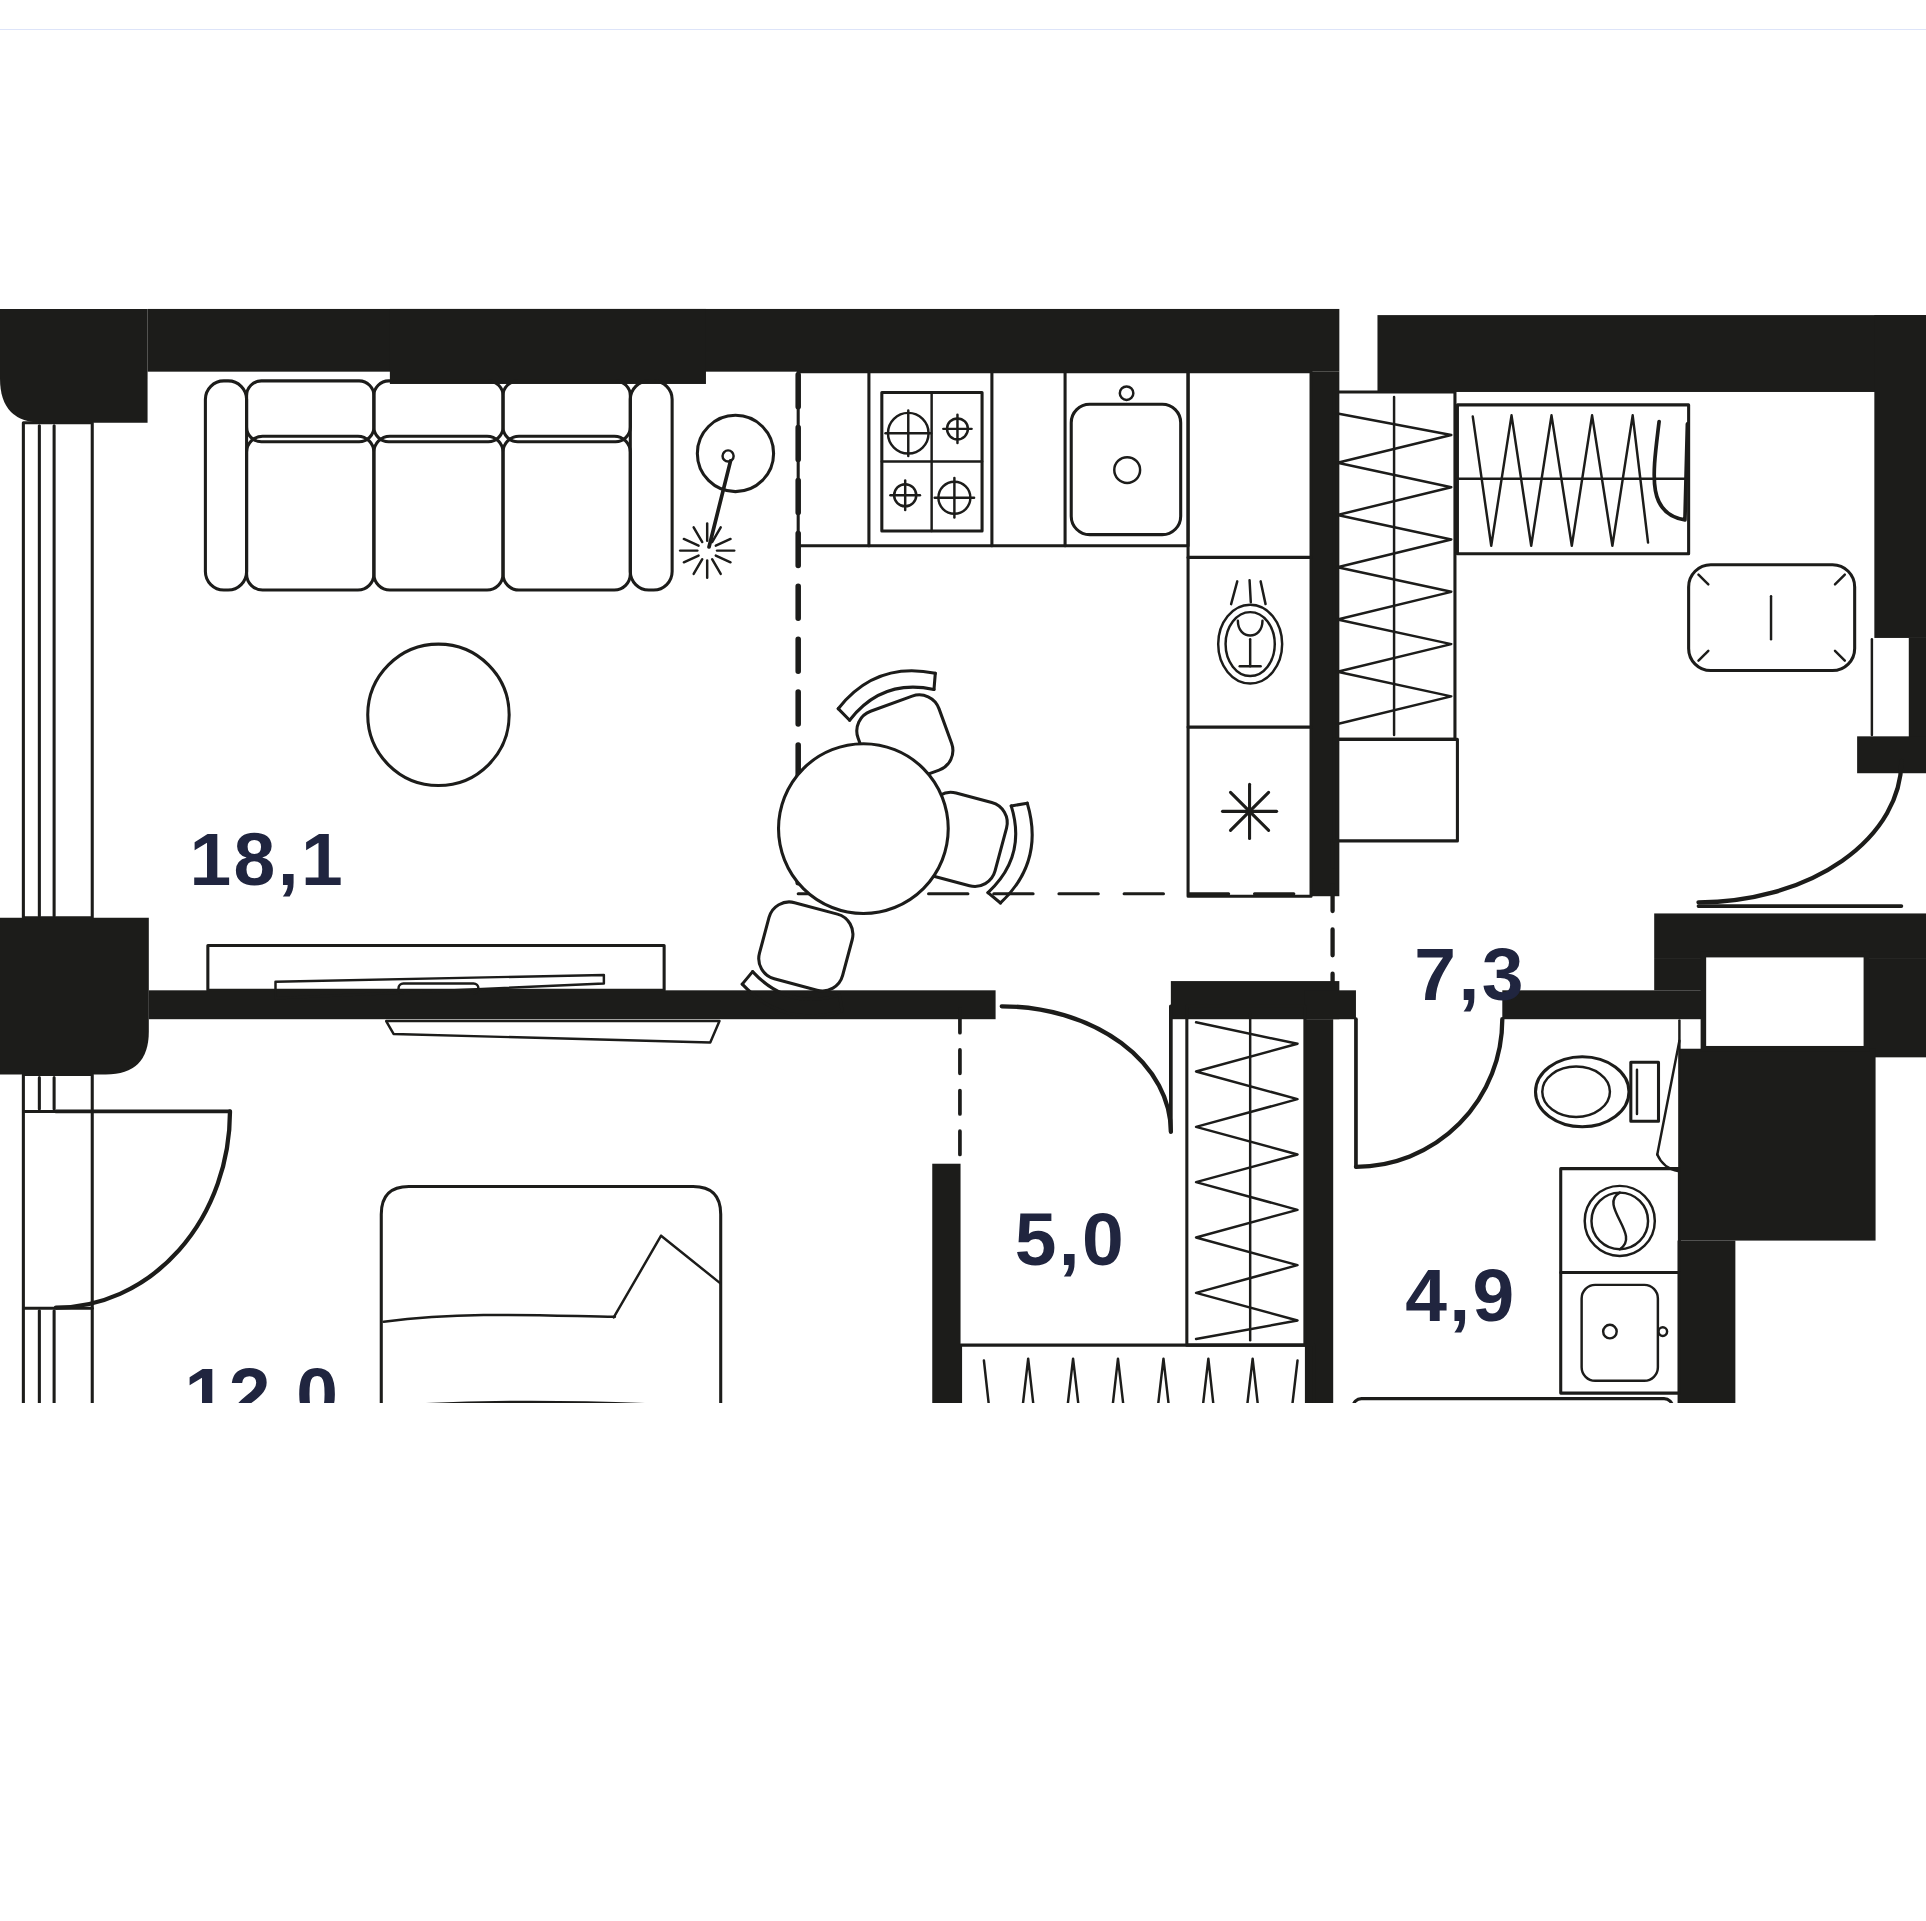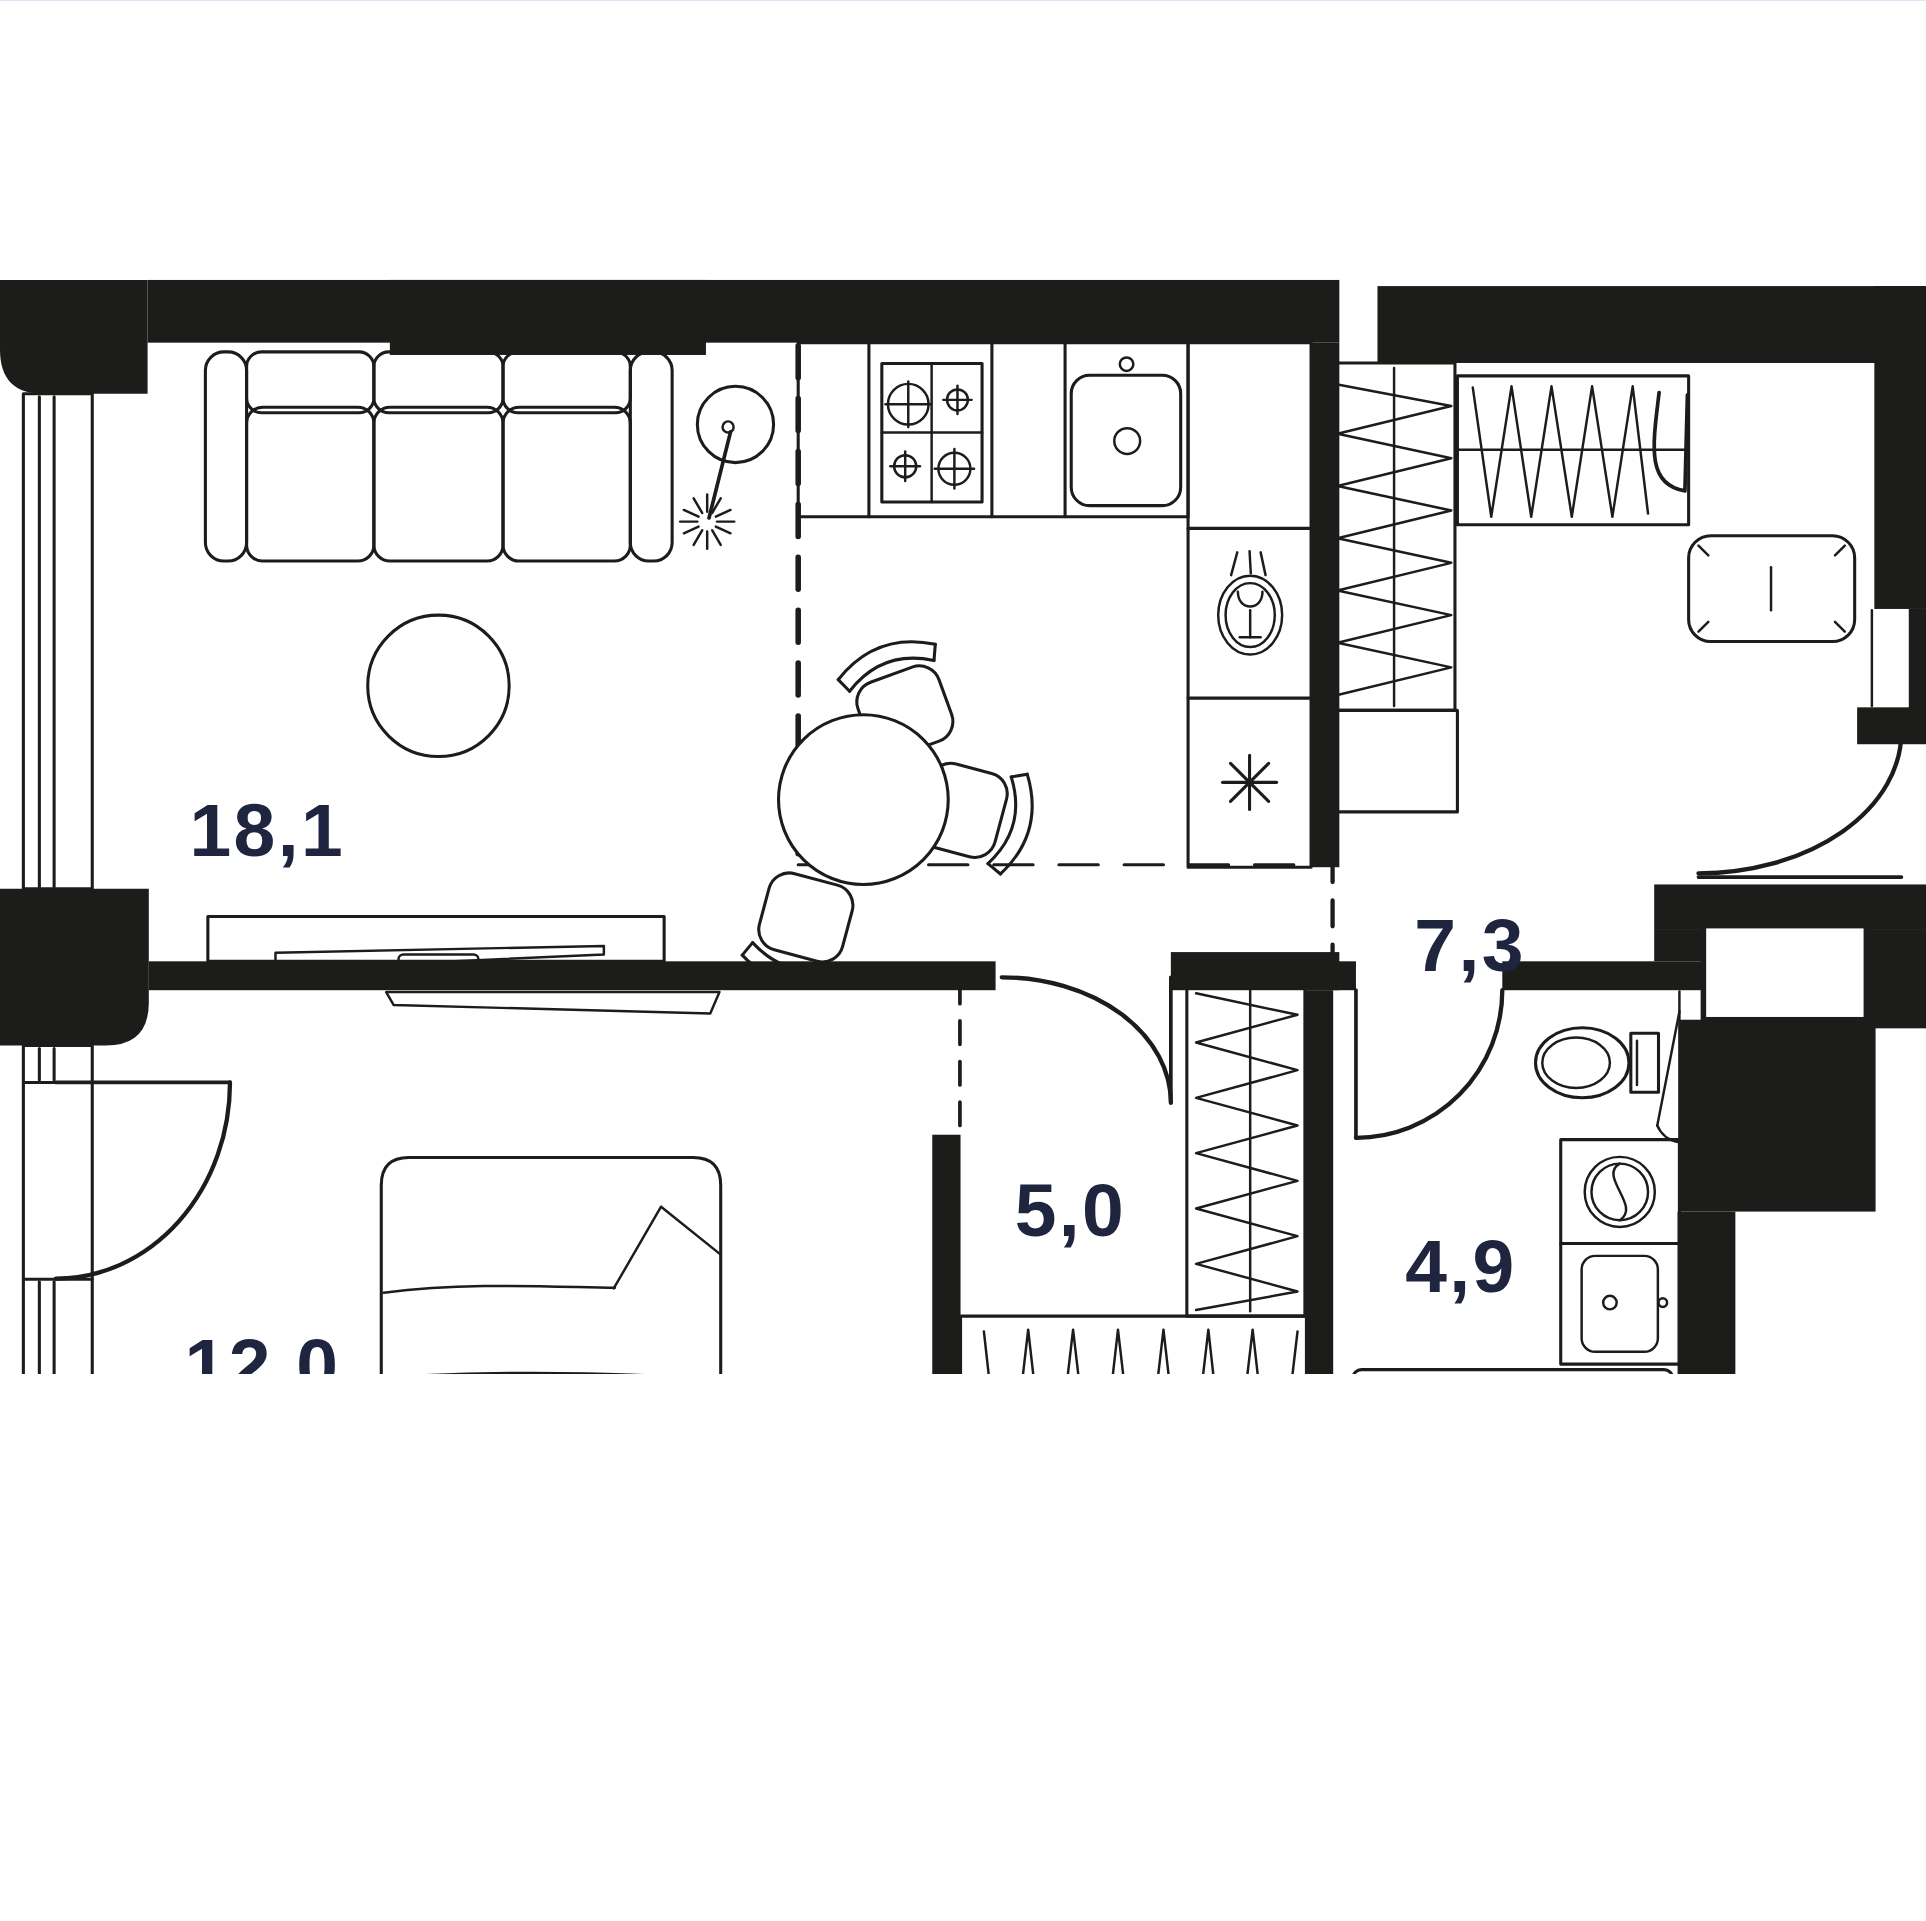--- a/index.html
+++ b/index.html
@@ -1,16 +1,16 @@
 <!DOCTYPE html>
 <html style="font-size:9.8px"><head>
 <meta charset="utf-8">
 <style>
   html,body{margin:0;padding:0;background:#ffffff;}
-  .stage{position:relative;width:1926px;height:1374px;background:#1d4ed8;}
+  .stage{position:relative;width:1926px;height:1374px;background:#1d4ed8;margin-top:29px;}
   svg{display:block;}
   .w{fill:#1c1c1a;stroke:none;}
   .s{fill:none;stroke:#1c1c1a;stroke-width:5;stroke-linecap:round;stroke-linejoin:round;}
   .s4{stroke-width:4;}
   .s6{stroke-width:6;}
   .s7{stroke-width:7;}
   .s9{stroke-width:9;}
   .shaft{fill:#ffffff;stroke:#1c1c1a;stroke-width:9;}
   .lbl{font-family:"Liberation Sans",sans-serif;font-weight:600;font-size:122px;fill:#20253f;letter-spacing:4px;}
 </style>

